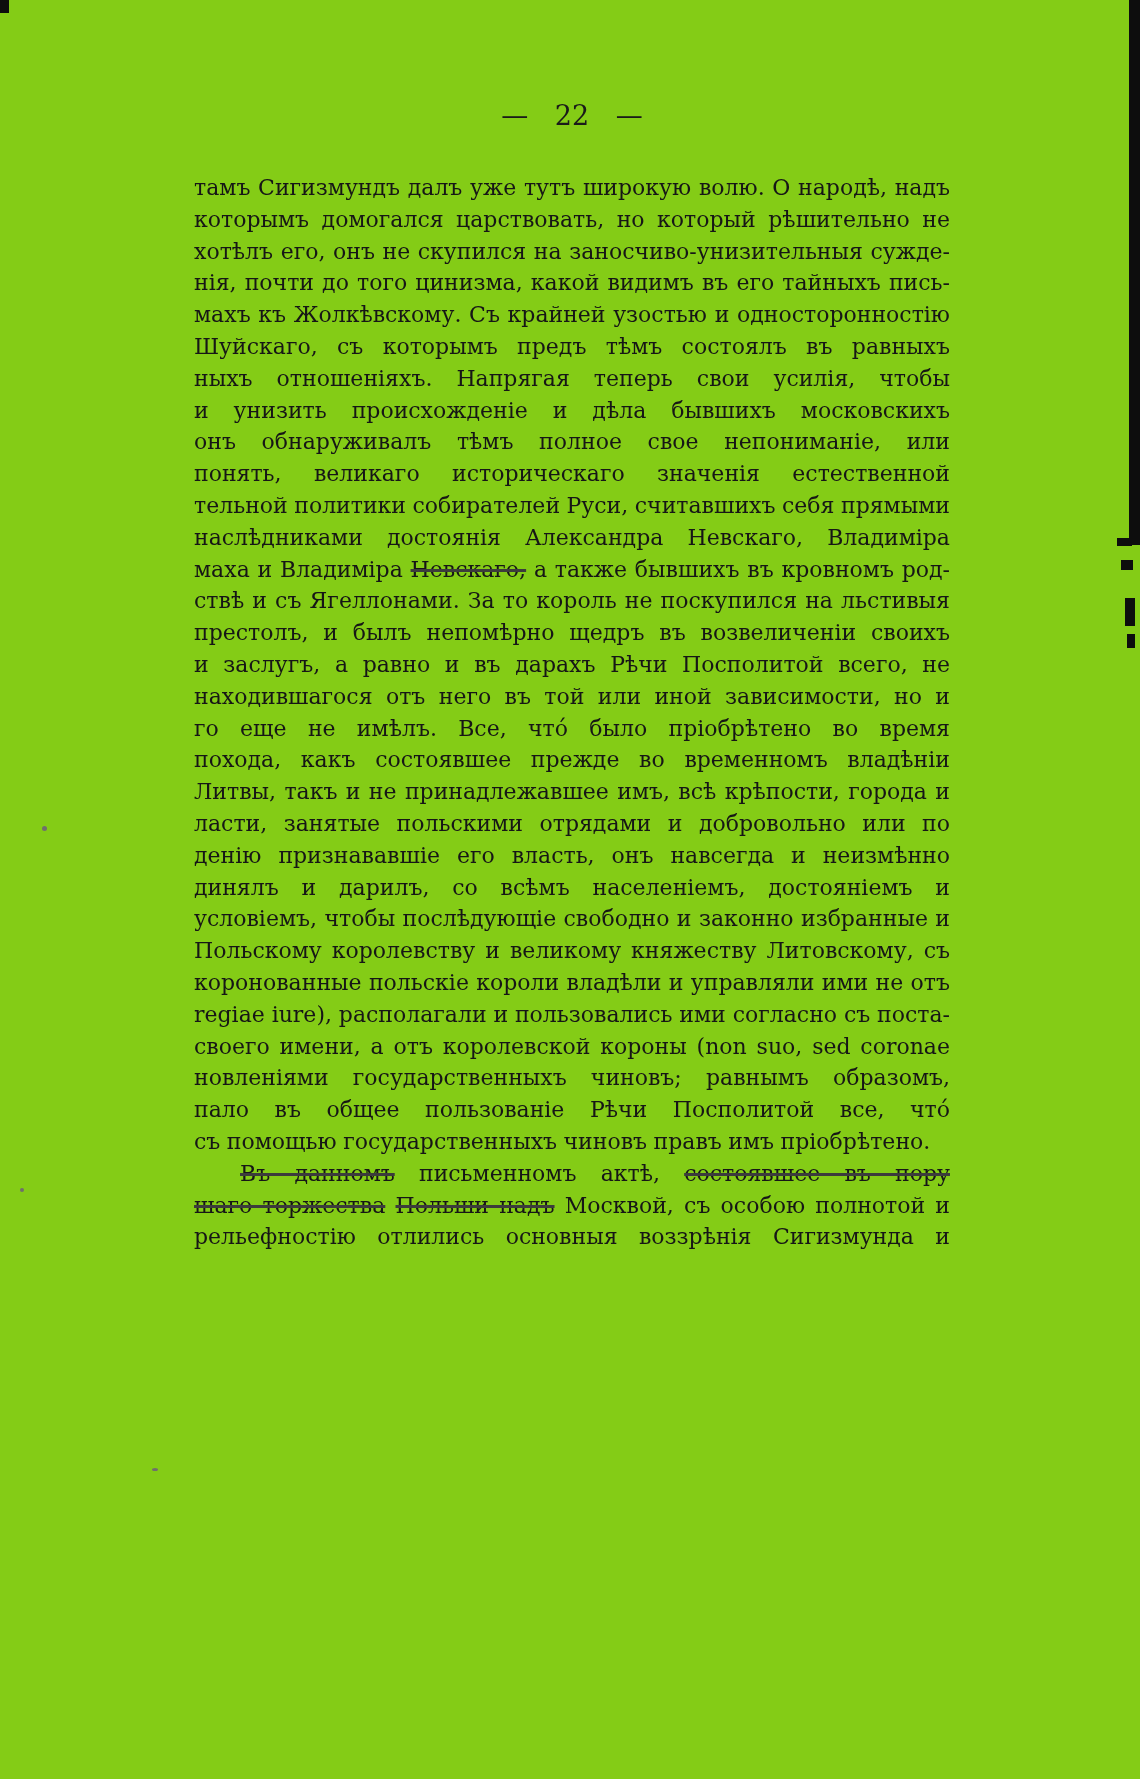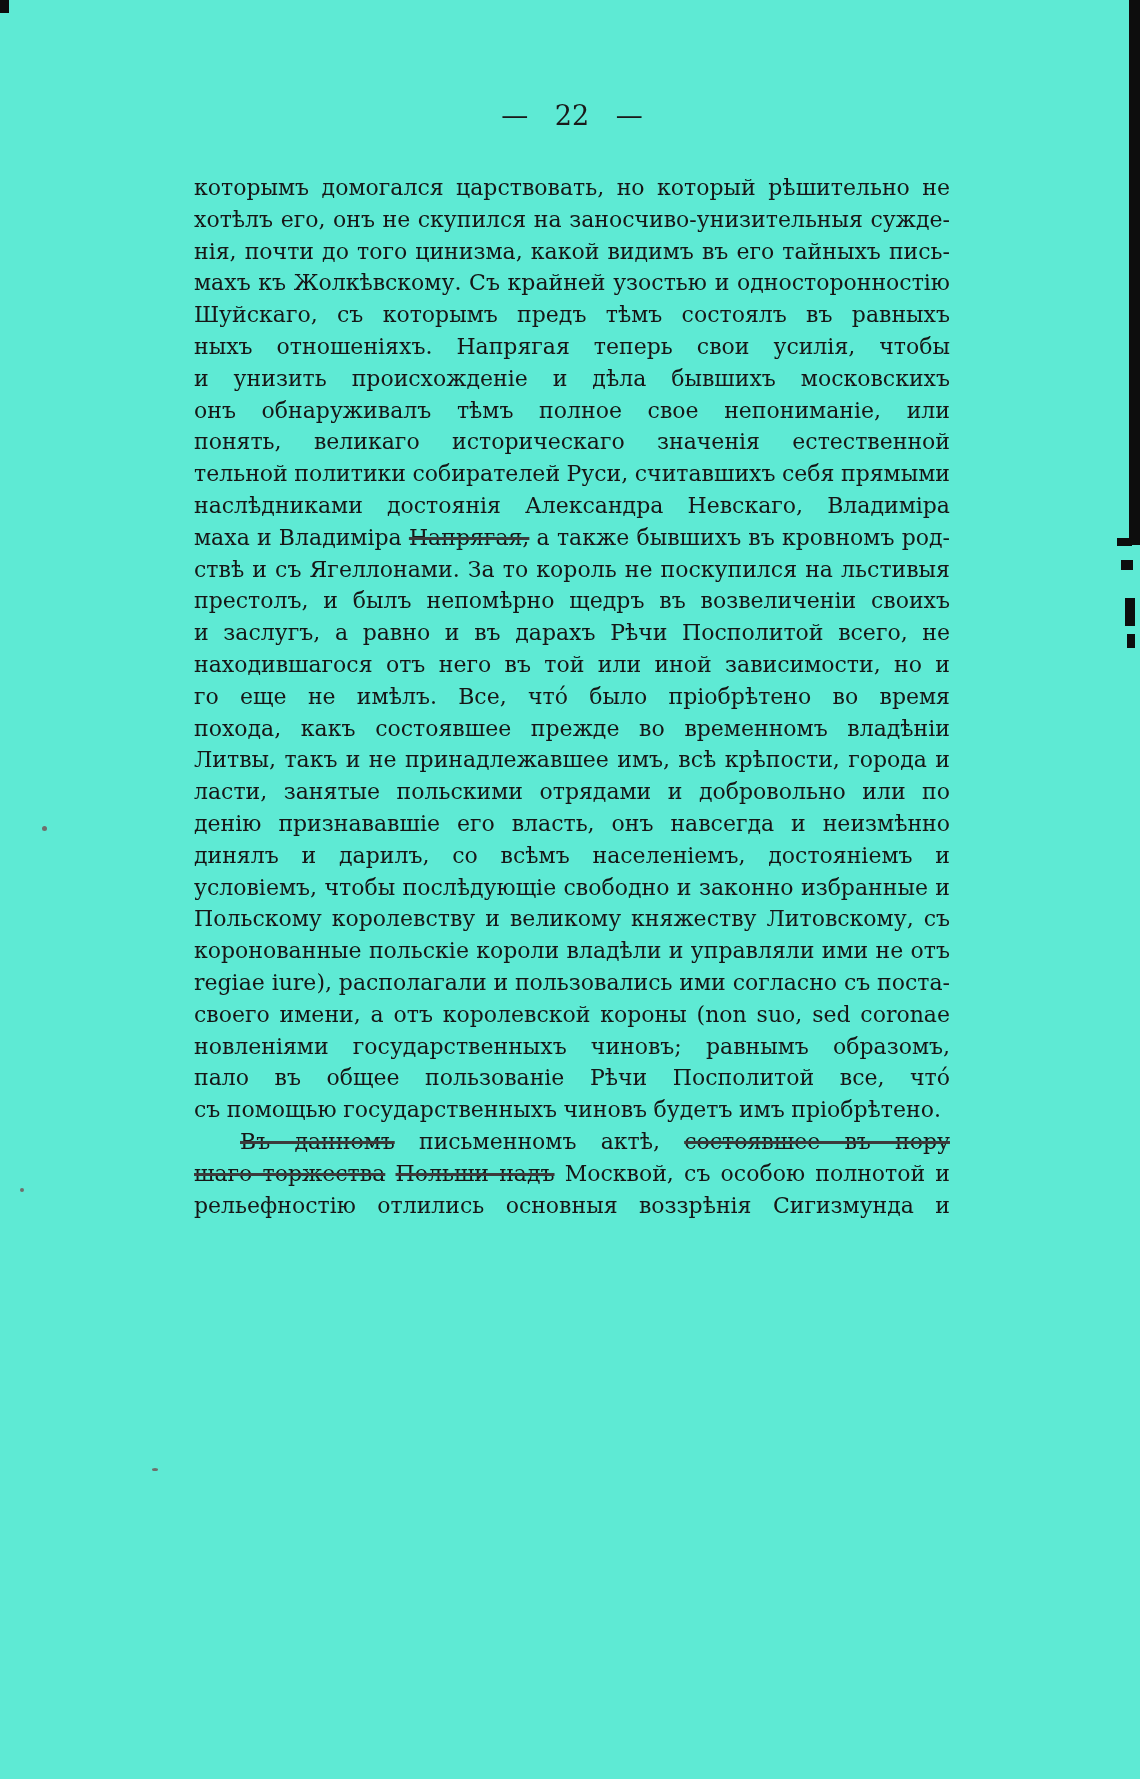--- a/index.html
+++ b/index.html
@@ -5,21 +5,21 @@
   html, body {
     margin: 0;
     padding: 0;
     background: #e9e9e6;
   }
   .page {
     position: relative;
     width: 1140px;
     height: 1779px;
     margin: 0 auto;
-    background: #5eead4;
+    background: #84cc16;
     overflow: hidden;
     font-family: "DejaVu Serif", "Liberation Serif", serif;
     color: #161616;
   }
   .page-number {
     position: absolute;
     top: 100px;
     left: 194px;
     width: 756px;
     text-align: center;
@@ -62,50 +62,51 @@
   .artifact.soft { background: #6f6f6c; border-radius: 50%; }
 </style>
 </head>
 <body>
 
 <div class="page">
 
   <div class="page-number">— 22 —</div>
 
   <div class="text-block">
+      <div class="line">тамъ Сигизмундъ далъ уже тутъ широкую волю. О народѣ, надъ</div>
       <div class="line">которымъ домогался царствовать, но который рѣшительно не</div>
       <div class="line">хотѣлъ его, онъ не скупился на заносчиво-унизительныя сужде-</div>
       <div class="line">нія, почти до того цинизма, какой видимъ въ его тайныхъ пись-</div>
       <div class="line">махъ къ Жолкѣвскому. Съ крайней узостью и односторонностію</div>
       <div class="line">Шуйскаго, съ которымъ предъ тѣмъ состоялъ въ равныхъ перемир-</div>
       <div class="line">ныхъ отношеніяхъ. Напрягая теперь свои усилія, чтобы очернить</div>
       <div class="line">и унизить происхожденіе и дѣла бывшихъ московскихъ государей,</div>
       <div class="line">онъ обнаруживалъ тѣмъ полное свое непониманіе, или нежеланіе</div>
       <div class="line">понять, великаго историческаго значенія естественной объедини-</div>
       <div class="line">тельной политики собирателей Руси, считавшихъ себя прямыми</div>
       <div class="line">наслѣдниками достоянія Александра Невскаго, Владиміра Моно-</div>
-      <div class="line"><span>маха и Владиміра </span><span class="strike">Напрягая,</span><span> а также бывшихъ въ кровномъ род-</span></div>
+      <div class="line"><span>маха и Владиміра </span><span class="strike">Невскаго,</span><span> а также бывшихъ въ кровномъ род-</span></div>
       <div class="line">ствѣ и съ Ягеллонами. За то король не поскупился на льстивыя</div>
       <div class="line">престолъ, и былъ непомѣрно щедръ въ возвеличеніи своихъ правъ</div>
       <div class="line">и заслугъ, а равно и въ дарахъ Рѣчи Посполитой всего, не только</div>
       <div class="line">находившагося отъ него въ той или иной зависимости, но и того, че-</div>
       <div class="line">го еще не имѣлъ. Все, чтó было пріобрѣтено во время Московскаго</div>
       <div class="line">похода, какъ состоявшее прежде во временномъ владѣніи Польши и</div>
       <div class="line">Литвы, такъ и не принадлежавшее имъ, всѣ крѣпости, города и об-</div>
       <div class="line">ласти, занятые польскими отрядами и добровольно или по принуж-</div>
       <div class="line">денію признававшіе его власть, онъ навсегда и неизмѣнно присое-</div>
       <div class="line">динялъ и дарилъ, со всѣмъ населеніемъ, достояніемъ и доходами,</div>
       <div class="line">условіемъ, чтобы послѣдующіе свободно и законно избранные и</div>
       <div class="line">Польскому королевству и великому княжеству Литовскому, съ</div>
       <div class="line">коронованные польскіе короли владѣли и управляли ими не отъ</div>
       <div class="line">regiae iure), располагали и пользовались ими согласно съ поста-</div>
       <div class="line">своего имени, а отъ королевской короны (non suo, sed coronae</div>
       <div class="line">новленіями государственныхъ чиновъ; равнымъ образомъ, посту-</div>
       <div class="line">пало въ общее пользованіе Рѣчи Посполитой все, чтó впослѣдствіи</div>
-      <div class="line last">съ помощью государственныхъ чиновъ будетъ имъ пріобрѣтено.</div>
+      <div class="line last">съ помощью государственныхъ чиновъ правъ имъ пріобрѣтено.</div>
       <div class="line indent"><span class="strike">Въ данномъ</span><span> письменномъ актѣ, </span><span class="strike">состоявшее въ пору наиболь-</span></div>
       <div class="line"><span class="strike">шаго торжества</span><span> </span><span class="strike">Польши надъ</span><span> </span><span class="underline">Москвой,</span><span> </span><span class="underline">съ особою</span><span> полнотой и</span></div>
       <div class="line last">рельефностію отлились основныя воззрѣнія Сигизмунда и едино-</div>
     </div>
 
   <div class="artifact" style="right:0; top:0; width:11px; height:545px;"></div>
   <div class="artifact" style="left:1117px; top:538px; width:15px; height:8px;"></div>
   <div class="artifact" style="left:1121px; top:560px; width:12px; height:10px;"></div>
   <div class="artifact" style="left:1125px; top:598px; width:10px; height:28px;"></div>
   <div class="artifact" style="left:1127px; top:634px; width:8px; height:14px;"></div>

